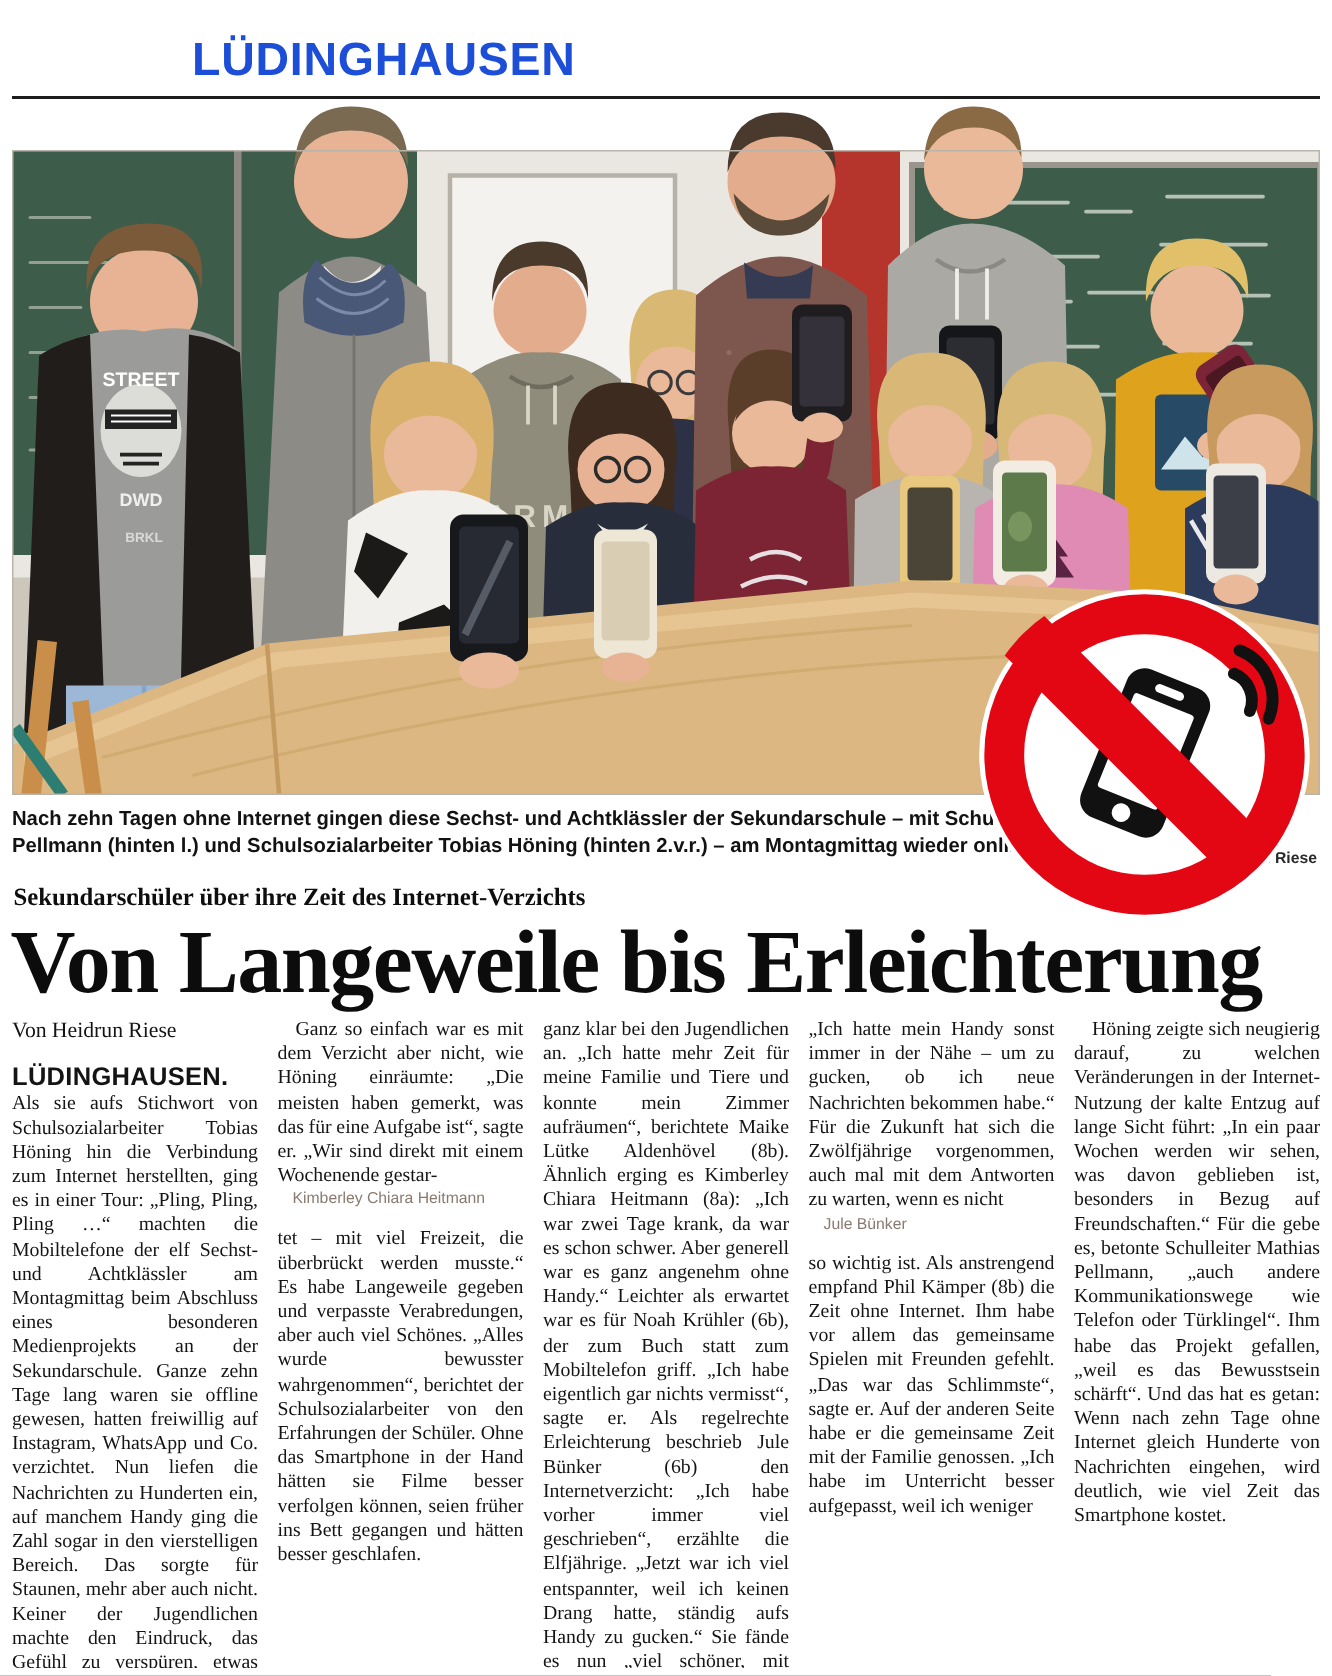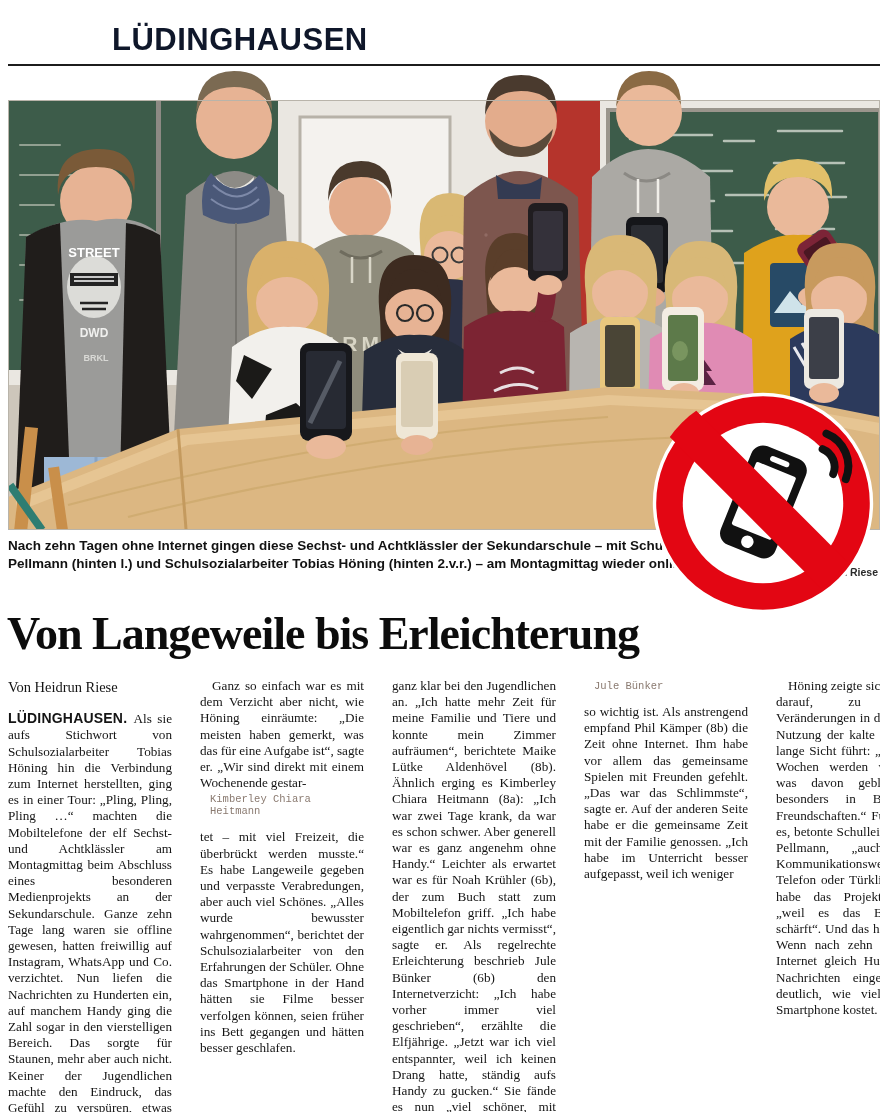--- a/index.html
+++ b/index.html
@@ -10,23 +10,23 @@
   *{box-sizing:border-box;}
   html,body{margin:0;padding:0;}
   body{background:#666;}
   .page{
     position:relative;width:888px;height:1117px;margin:0 auto;
     background:#fff;overflow:hidden;
     font-family:"Liberation Serif",serif;color:var(--ink);
   }
   
   .section-title{
-    position:absolute;top:22px;left:112px;z-index:1;
+    position:absolute;top:22px;left:128px;z-index:1;
     font-family:"Liberation Sans",sans-serif;font-weight:bold;
-    font-size:31px;letter-spacing:.5px;color:#0f172a;text-align:right;
+    font-size:31px;letter-spacing:.5px;color:#1d4ed8;text-align:right;
   }
   .header-rule{
     position:absolute;top:64px;left:8px;width:872px;height:2px;
     background:#1c1c1c;z-index:1;
   }
   
   .photo-wrap{position:absolute;left:8px;top:55px;width:803px;height:475px;z-index:2;}
   .photo-wrap svg{display:block;}
   
   .caption{
@@ -40,46 +40,46 @@
   }
   .caption .caption-text{display:block;padding-right:120px;}
   
   .kicker{
     position:absolute;left:9px;top:588px;z-index:1;
     font-family:"Liberation Serif",serif;font-weight:bold;font-size:16.5px;color:#0e0e0e;
   }
   .headline{
     position:absolute;left:7px;top:607px;z-index:1;
     font-family:"Liberation Serif",serif;font-weight:bold;
-    font-size:46px;letter-spacing:-1px;color:#0c0c0c;white-space:nowrap;
+    font-size:60px;letter-spacing:-1px;color:#0c0c0c;white-space:nowrap;
   }
   
   .no-phone-badge{position:absolute;left:650px;top:390px;width:226px;height:226px;z-index:5;}
   .sign-red{fill:var(--sign-red);}
   
   .article{
     position:absolute;left:8px;top:678px;width:872px;height:434px;z-index:1;
     display:flex;gap:13px;overflow:hidden;
   }
   .article-column{width:164px;flex:0 0 164px;overflow:hidden;}
   .article p{
     margin:0;font-size:13.2px;line-height:16.2px;text-align:justify;
     hyphens:auto;-webkit-hyphens:auto;word-spacing:-0.2px;
   }
   .article p.indent{text-indent:12px;}
   .byline{font-size:14.5px !important;text-align:left !important;margin:1px 0 15px 0 !important;}
-  .lead{font-family:"Liberation Sans",sans-serif;font-weight:bold;font-size:14px;letter-spacing:.2px;}
+  .lead{font-family:"Liberation Sans",sans-serif;font-weight:bold;font-size:17px;letter-spacing:.2px;}
   .pull-quote{
     margin:17px 2px 3px 10px;
     font-family:"Liberation Sans",sans-serif;font-weight:bold;
     font-size:17px;line-height:1.33;letter-spacing:-0.2px;color:var(--qc);
   }
   .quote-attribution{
     margin:2px 0 12px 10px;
-    font-family:Liberation Mono, monospace;font-size:10.5px;color:#8a7a70;
+    font-family:Liberation Sans, sans-serif;font-size:10.5px;color:#8a7a70;
   }
 </style>
 </head>
 <body>
 
 <div class="page">
 
   <div class="section-title">LÜDINGHAUSEN</div>
   <div class="header-rule"></div>
 
@@ -299,20 +299,21 @@
 
       <rect x="0.5" y="45.5" width="871" height="429" fill="none" stroke="#b9b4aa" stroke-width="1"></rect>
     </svg>
   </div>
 
   <div class="caption">
     <span class="caption-text">Nach zehn Tagen ohne Internet gingen diese Sechst- und Achtklässler der Sekundarschule – mit Schulleiter Mathias Pellmann (hinten l.) und Schulsozialarbeiter Tobias Höning (hinten 2.v.r.) – am Montagmittag wieder online.</span>
     <span class="credit">Foto: Heidrun Riese</span>
   </div>
 
+  <div class="kicker">Sekundarschüler über ihre Zeit des Internet-Verzichts</div>
   <div class="headline">Von Langeweile bis Erleichterung</div>
 
   <div class="no-phone-badge">
     <svg width="226" height="226" viewBox="0 0 200 200">
       <circle cx="100" cy="100" r="96" class="sign-red" stroke="#fff" stroke-width="3"></circle>
       <circle cx="100" cy="100" r="71" fill="#ffffff"></circle>
       <g transform="rotate(22 100 100)">
         <rect x="74" y="52" width="52" height="94" rx="11" fill="#111"></rect>
         <rect x="81" y="68" width="38" height="60" rx="2" fill="#fff"></rect>
         <rect x="91" y="58" width="18" height="5" rx="2.5" fill="#fff"></rect>
@@ -322,34 +323,35 @@
           <path d="M129 22 a31 31 0 0 1 31 31"></path>
         </g>
       </g>
       <g clip-path="circle(96px at 100px 100px)">
         <rect x="-30" y="84" width="260" height="33" class="sign-red" transform="rotate(45 100 100)"></rect>
       </g>
     </svg>
   </div>
 
   <div class="article">
-    <div style="display:flex;gap:28px;width:100%;">
+    <div style="display:flex;gap:13px;width:100%;">
         <div class="article-column">
           <p class="byline">Von Heidrun Riese</p>
           <p><span class="lead">LÜDINGHAUSEN. </span>Als sie aufs Stichwort von Schulsozialarbeiter Tobias Höning hin die Verbindung zum Internet herstellten, ging es in einer Tour: „Pling, Pling, Pling …“ machten die Mobiltelefone der elf Sechst- und Achtklässler am Montagmittag beim Abschluss eines besonderen Medienprojekts an der Sekundarschule. Ganze zehn Tage lang waren sie offline gewesen, hatten freiwillig auf Instagram, WhatsApp und Co. verzichtet. Nun liefen die Nachrichten zu Hunderten ein, auf manchem Handy ging die Zahl sogar in den vierstelligen Bereich. Das sorgte für Staunen, mehr aber auch nicht. Keiner der Jugendlichen machte den Eindruck, das Gefühl zu verspüren, etwas Wichtiges verpasst zu haben. Einige hatten ihre Handys zur gemeinsamen Wiedereinwahl ins Netz nicht einmal dabei.</p>
         </div>
         <div class="article-column">
           <p class="indent">Ganz so einfach war es mit dem Verzicht aber nicht, wie Höning einräumte: „Die meisten haben gemerkt, was das für eine Aufgabe ist“, sagte er. „Wir sind direkt mit einem Wochenende gestar-</p>
           <div class="quote-attribution">Kimberley Chiara Heitmann</div>
           <p>tet – mit viel Freizeit, die überbrückt werden musste.“ Es habe Langeweile gegeben und verpasste Verabredungen, aber auch viel Schönes. „Alles wurde bewusster wahrgenommen“, berichtet der Schulsozialarbeiter von den Erfahrungen der Schüler. Ohne das Smartphone in der Hand hätten sie Filme besser verfolgen können, seien früher ins Bett gegangen und hätten besser geschlafen.</p>
         </div>
         <div class="article-column">
           <p>ganz klar bei den Jugendlichen an. „Ich hatte mehr Zeit für meine Familie und Tiere und konnte mein Zimmer aufräumen“, berichtete Maike Lütke Aldenhövel (8b). Ähnlich erging es Kimberley Chiara Heitmann (8a): „Ich war zwei Tage krank, da war es schon schwer. Aber generell war es ganz angenehm ohne Handy.“ Leichter als erwartet war es für Noah Krühler (6b), der zum Buch statt zum Mobiltelefon griff. „Ich habe eigentlich gar nichts vermisst“, sagte er. Als regelrechte Erleichterung beschrieb Jule Bünker (6b) den Internetverzicht: „Ich habe vorher immer viel geschrieben“, erzählte die Elfjährige. „Jetzt war ich viel entspannter, weil ich keinen Drang hatte, ständig aufs Handy zu gucken.“ Sie fände es nun „viel schöner, mit Freunden und Familie zu sprechen als zu schreiben“. Die selbe Erfahrung hat Alycia Kremer (6b) gemacht.</p>
         </div>
         <div class="article-column">
+          <p>„Ich hatte mein Handy sonst immer in der Nähe – um zu gucken, ob ich neue Nachrichten bekommen habe.“ Für die Zukunft hat sich die Zwölfjährige vorgenommen, auch mal mit dem Antworten zu warten, wenn es nicht</p>
           <div class="quote-attribution">Jule Bünker</div>
           <p>so wichtig ist. Als anstrengend empfand Phil Kämper (8b) die Zeit ohne Internet. Ihm habe vor allem das gemeinsame Spielen mit Freunden gefehlt. „Das war das Schlimmste“, sagte er. Auf der anderen Seite habe er die gemeinsame Zeit mit der Familie genossen. „Ich habe im Unterricht besser aufgepasst, weil ich weniger</p>
         </div>
         <div class="article-column">
           <p class="indent">Höning zeigte sich neugierig darauf, zu welchen Veränderungen in der Internet-Nutzung der kalte Entzug auf lange Sicht führt: „In ein paar Wochen werden wir sehen, was davon geblieben ist, besonders in Bezug auf Freundschaften.“ Für die gebe es, betonte Schulleiter Mathias Pellmann, „auch andere Kommunikationswege wie Telefon oder Türklingel“. Ihm habe das Projekt gefallen, „weil es das Bewusstsein schärft“. Und das hat es getan: Wenn nach zehn Tage ohne Internet gleich Hunderte von Nachrichten eingehen, wird deutlich, wie viel Zeit das Smartphone kostet.</p>
         </div>
       </div>
   </div>
 
 </div>

